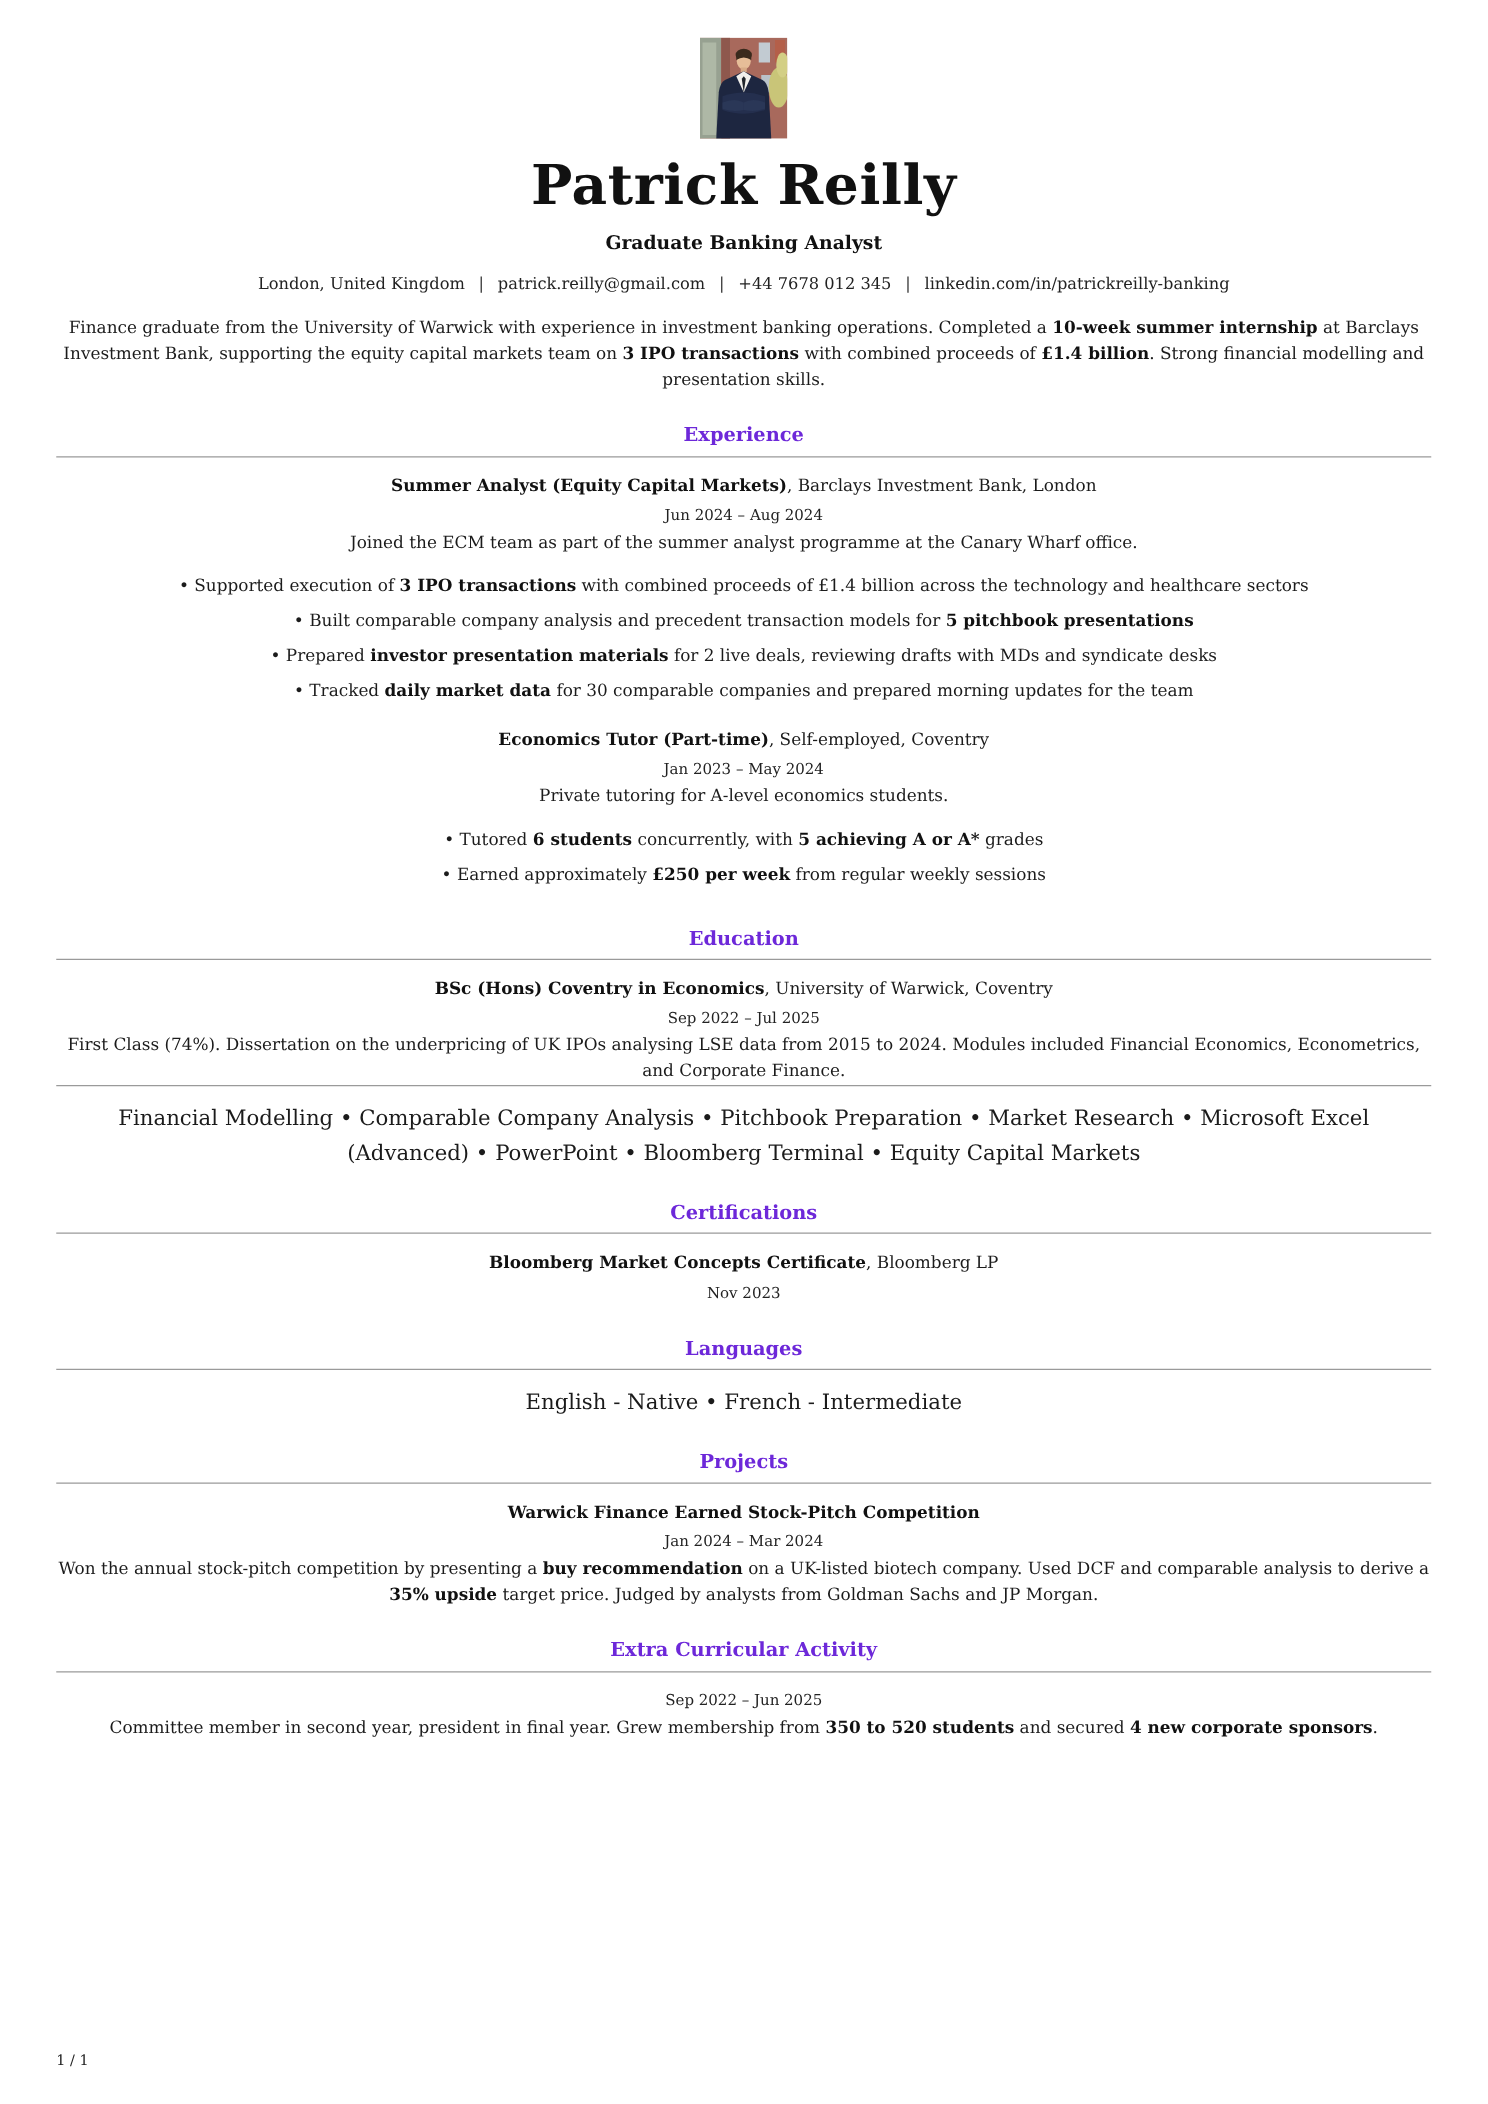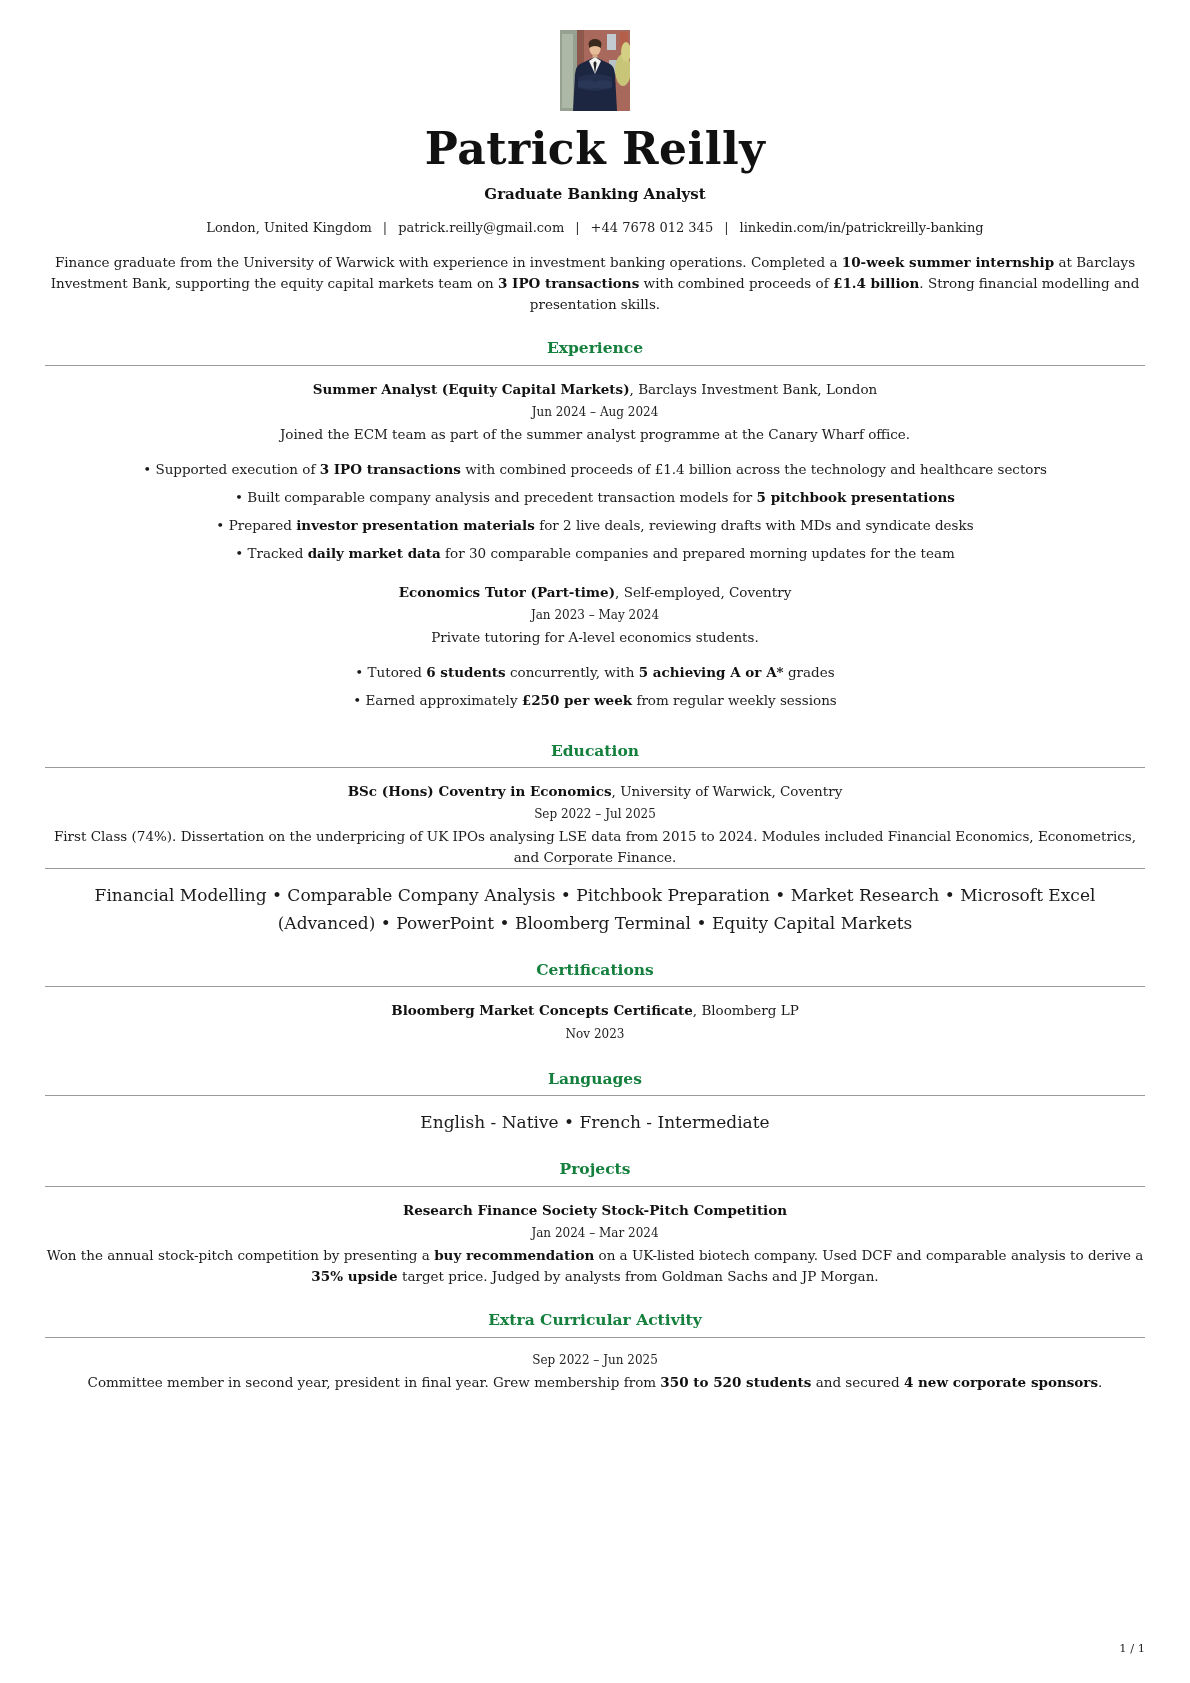--- a/index.html
+++ b/index.html
@@ -16,35 +16,35 @@
   h1.name{
     font-size:44px;line-height:1.1;margin:14px 0 10px 0;
     font-weight:bold;letter-spacing:0.5px;color:#111;
   }
   .jobtitle{font-weight:bold;font-size:15px;margin-bottom:12px;color:#111;}
   .contact{font-size:13px;color:#222;}
   .contact .sep{margin:0 11px;color:#333;}
   .summary{margin:15px 0 0 0;text-align:center;font-size:13.5px;line-height:1.55;}
   section{text-align:center;}
   h2.shead{
-    font-size:15.5px;font-weight:bold;color:#15803d;
+    font-size:15.5px;font-weight:bold;color:#6d28d9;
     margin:24px 0 7px 0;line-height:1.2;
   }
   hr.srule{border:none;border-top:1.5px solid #9a9a9a;margin:0 0 13px 0;}
   .entry{margin-bottom:18px;}
   .entry:last-child{margin-bottom:0;}
   .etitle{font-size:13.5px;}
   .etitle b, .summary b, li b, .edesc b{font-weight:bold;color:#111;}
   .edates{font-size:12px;margin:4px 0 3px 0;color:#222;}
   .edesc{margin:3px 0 0 0;font-size:13.5px;line-height:1.55;}
   ul.bullets{list-style:none;margin:14px 0 0 0;padding:0;}
   ul.bullets li{text-align:center;margin:0 0 7px 0;line-height:1.55;}
   ul.bullets li::before{content:"\2022\00a0";}
   .inlinelist{margin:0;font-size:17px;line-height:1.6;}
-  .pagefooter{margin-top:auto;text-align:right;font-size:11.5px;color:#222;padding-top:30px;}
+  .pagefooter{margin-top:auto;text-align:left;font-size:11.5px;color:#222;padding-top:30px;}
 </style>
 </head>
 <body>
 
 <div class="page">
 
   <header class="rheader">
     <div class="photo">
       <svg width="70" height="81" viewBox="0 0 70 81" xmlns="http://www.w3.org/2000/svg">
         <rect x="0" y="0" width="70" height="81" fill="#a8695c"></rect>
@@ -129,21 +129,21 @@
   <section>
     <h2 class="shead">Languages</h2>
     <hr class="srule">
     <p class="inlinelist">English - Native • French - Intermediate</p>
   </section>
 
   <section>
     <h2 class="shead">Projects</h2>
     <hr class="srule">
     <div class="entry">
-      <div class="etitle"><b>Research Finance Society Stock-Pitch Competition</b></div>
+      <div class="etitle"><b>Warwick Finance Earned Stock-Pitch Competition</b></div>
       <div class="edates">Jan 2024 – Mar 2024</div>
       <div class="edesc"><span>Won the annual stock-pitch competition by presenting a </span><b>buy recommendation</b><span> on a UK-listed biotech company. Used DCF and comparable analysis to derive a </span><b>35% upside</b><span> target price. Judged by analysts from Goldman Sachs and JP Morgan.</span></div>
     </div>
   </section>
 
   <section>
     <h2 class="shead">Extra Curricular Activity</h2>
     <hr class="srule">
     <div class="entry">
       <div class="edates">Sep 2022 – Jun 2025</div>

